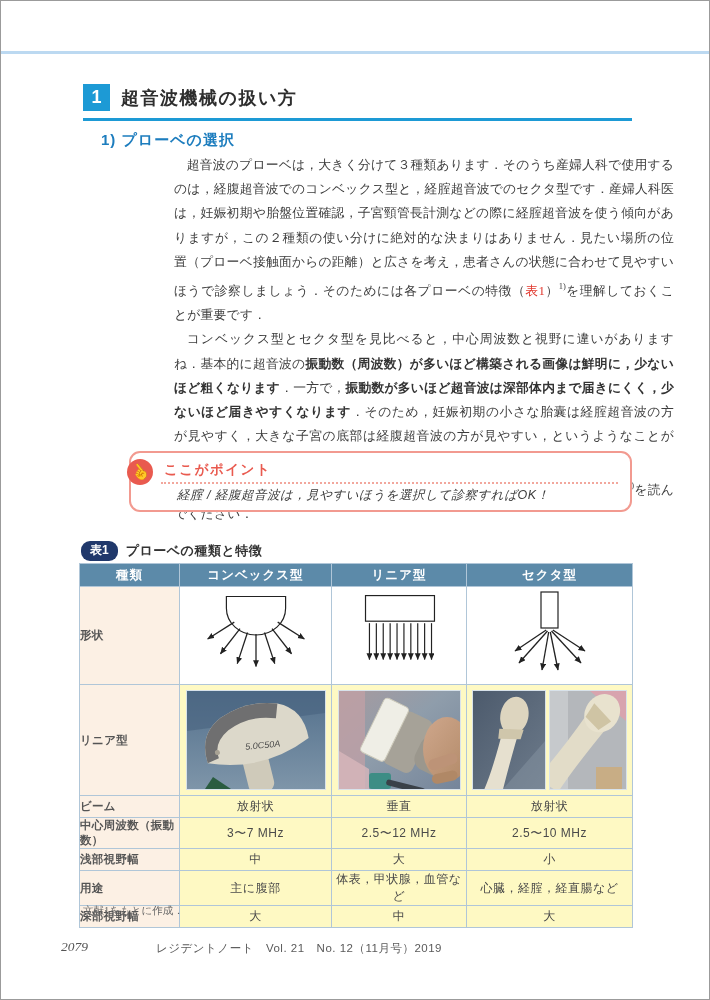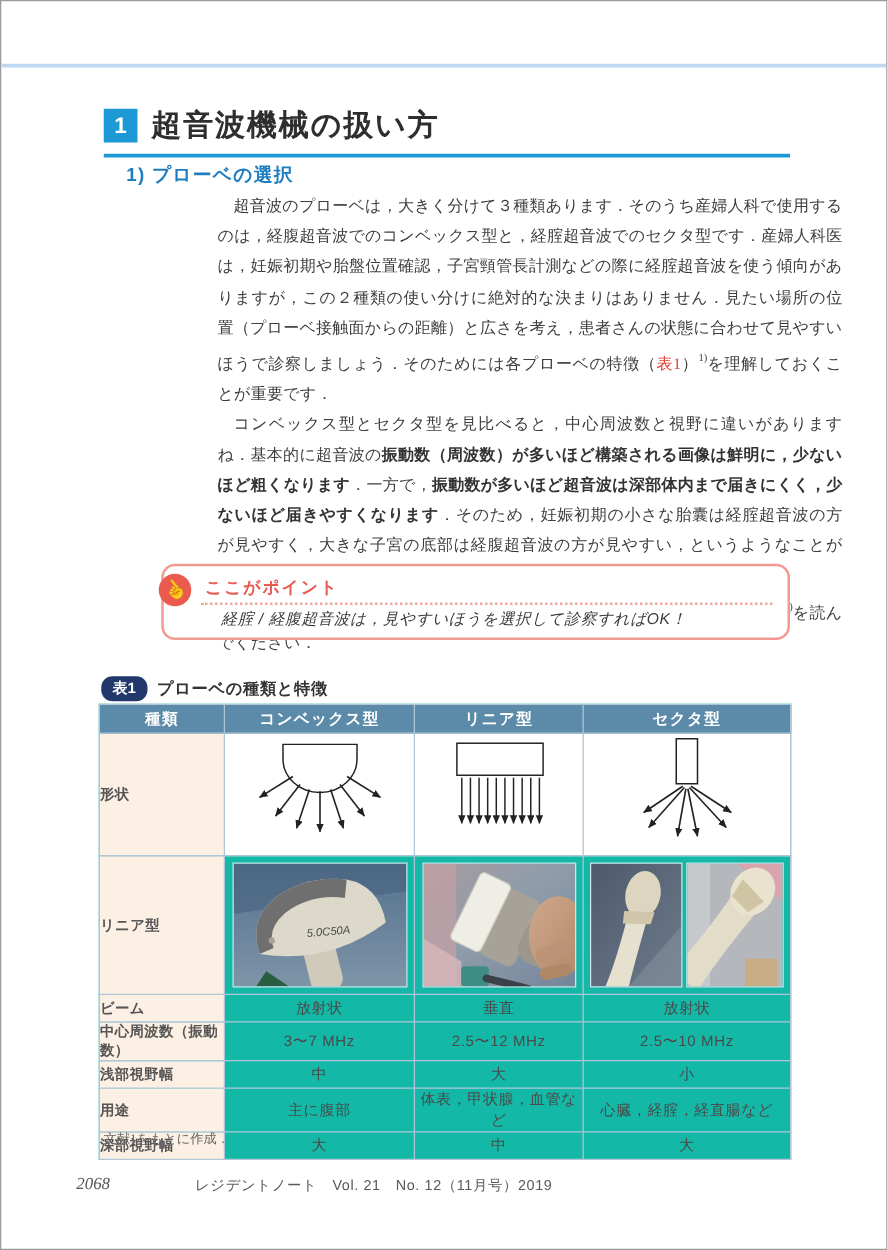--- a/index.html
+++ b/index.html
@@ -10,21 +10,21 @@
   }
   .top-rule { position:absolute; left:0; right:0; top:50px; height:3px; background:#bcd9f1; }
 
   
   .chapter { position:absolute; left:82px; top:83px; width:549px; }
   .chapter-row { display:flex; align-items:center; gap:11px; }
   .chapter-num {
     width:27px; height:27px; background:#1d9ad5; color:#fff; font-weight:bold;
     font-size:18px; display:flex; align-items:center; justify-content:center; flex:0 0 auto;
   }
-  .chapter-title { font-size:24px; font-weight:bold; color:#2e2e2e; letter-spacing:1.5px; }
+  .chapter-title { font-size:18px; font-weight:bold; color:#2e2e2e; letter-spacing:1.5px; }
   .chapter-rule { margin-top:7px; border-top:3px solid #1d9ad5; }
 
   .section-heading {
     position:absolute; left:100px; top:130px;
     color:#1d7dbe; font-weight:bold; font-size:15px; letter-spacing:1px;
   }
 
   
   .bodytext {
     position:absolute; left:131px; top:152px; width:500px;
@@ -50,21 +50,21 @@
   .point-divider { position:absolute; left:30px; right:12px; top:29px; border-top:2px dotted #f2a79d; }
   .point-text { position:absolute; left:46px; top:34px; font-size:12.5px; color:#3a3a3a; letter-spacing:0.5px;font-style:italic; }
 
   
   .tbl-caption { position:absolute; left:80px; top:540px; display:flex; align-items:center; gap:8px; }
   .tbl-badge { background:#20386b; color:#fff; font-weight:bold; font-size:12px; padding:1px 9px 2px; border-radius:9px; }
   .tbl-caption-text { font-weight:bold; font-size:13px; color:#333; letter-spacing:0.5px; }
 
   table.probe-table {
     position:absolute; left:78px; top:562px; width:553px;
-    border-collapse:collapse; table-layout:fixed; background:#14b8a6;
+    border-collapse:collapse; table-layout:fixed; background:#fef9c3;
   }
   .probe-table th, .probe-table td { border:1px solid #b0c6d8; padding:0; }
   .probe-table thead th {
     background:#5c8aa9; color:#fff; font-size:12.5px; font-weight:bold;
     height:22px; text-align:center; letter-spacing:1px;
   }
   .row-label {
     background:#fcf0e4; color:#555; font-size:11.5px; font-weight:bold;
     text-align:left; padding:2px 6px; letter-spacing:0.3px;
   }
@@ -316,16 +316,16 @@
         <td class="row-label">深部視野幅</td>
         <td class="cell">大</td>
         <td class="cell">中</td>
         <td class="cell">大</td>
       </tr>
     </tbody>
   </table>
 
   <div class="tbl-footnote">文献1をもとに作成．</div>
 
-  <div class="page-number">2068</div>
+  <div class="page-number">2079</div>
   <div class="journal-line">レジデントノート　Vol. 21　No. 12（11月号）2019</div>
 
 </div>
 
 </body></html>

